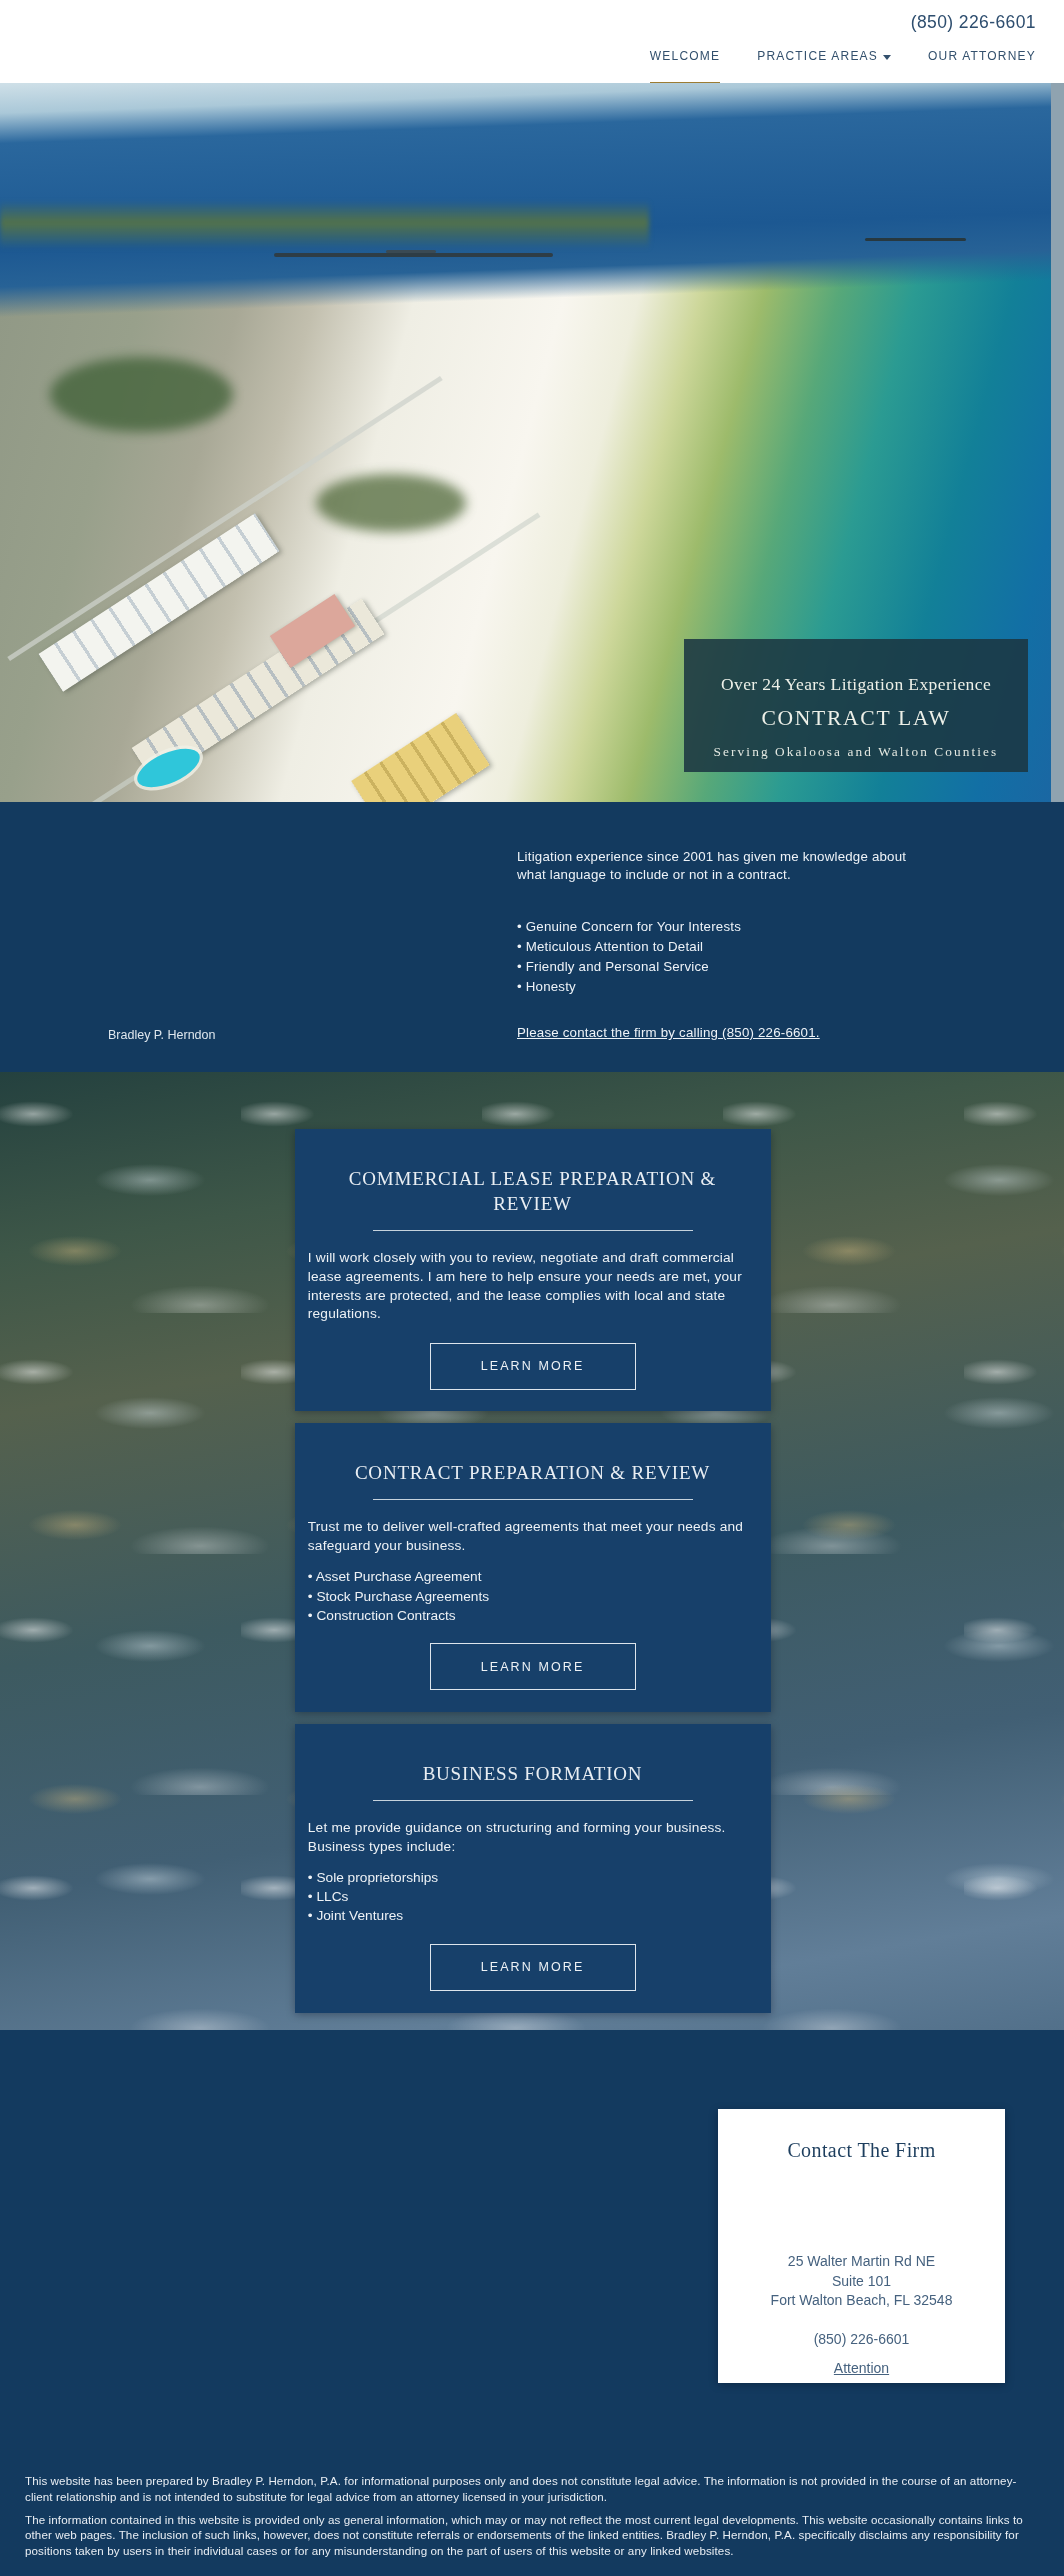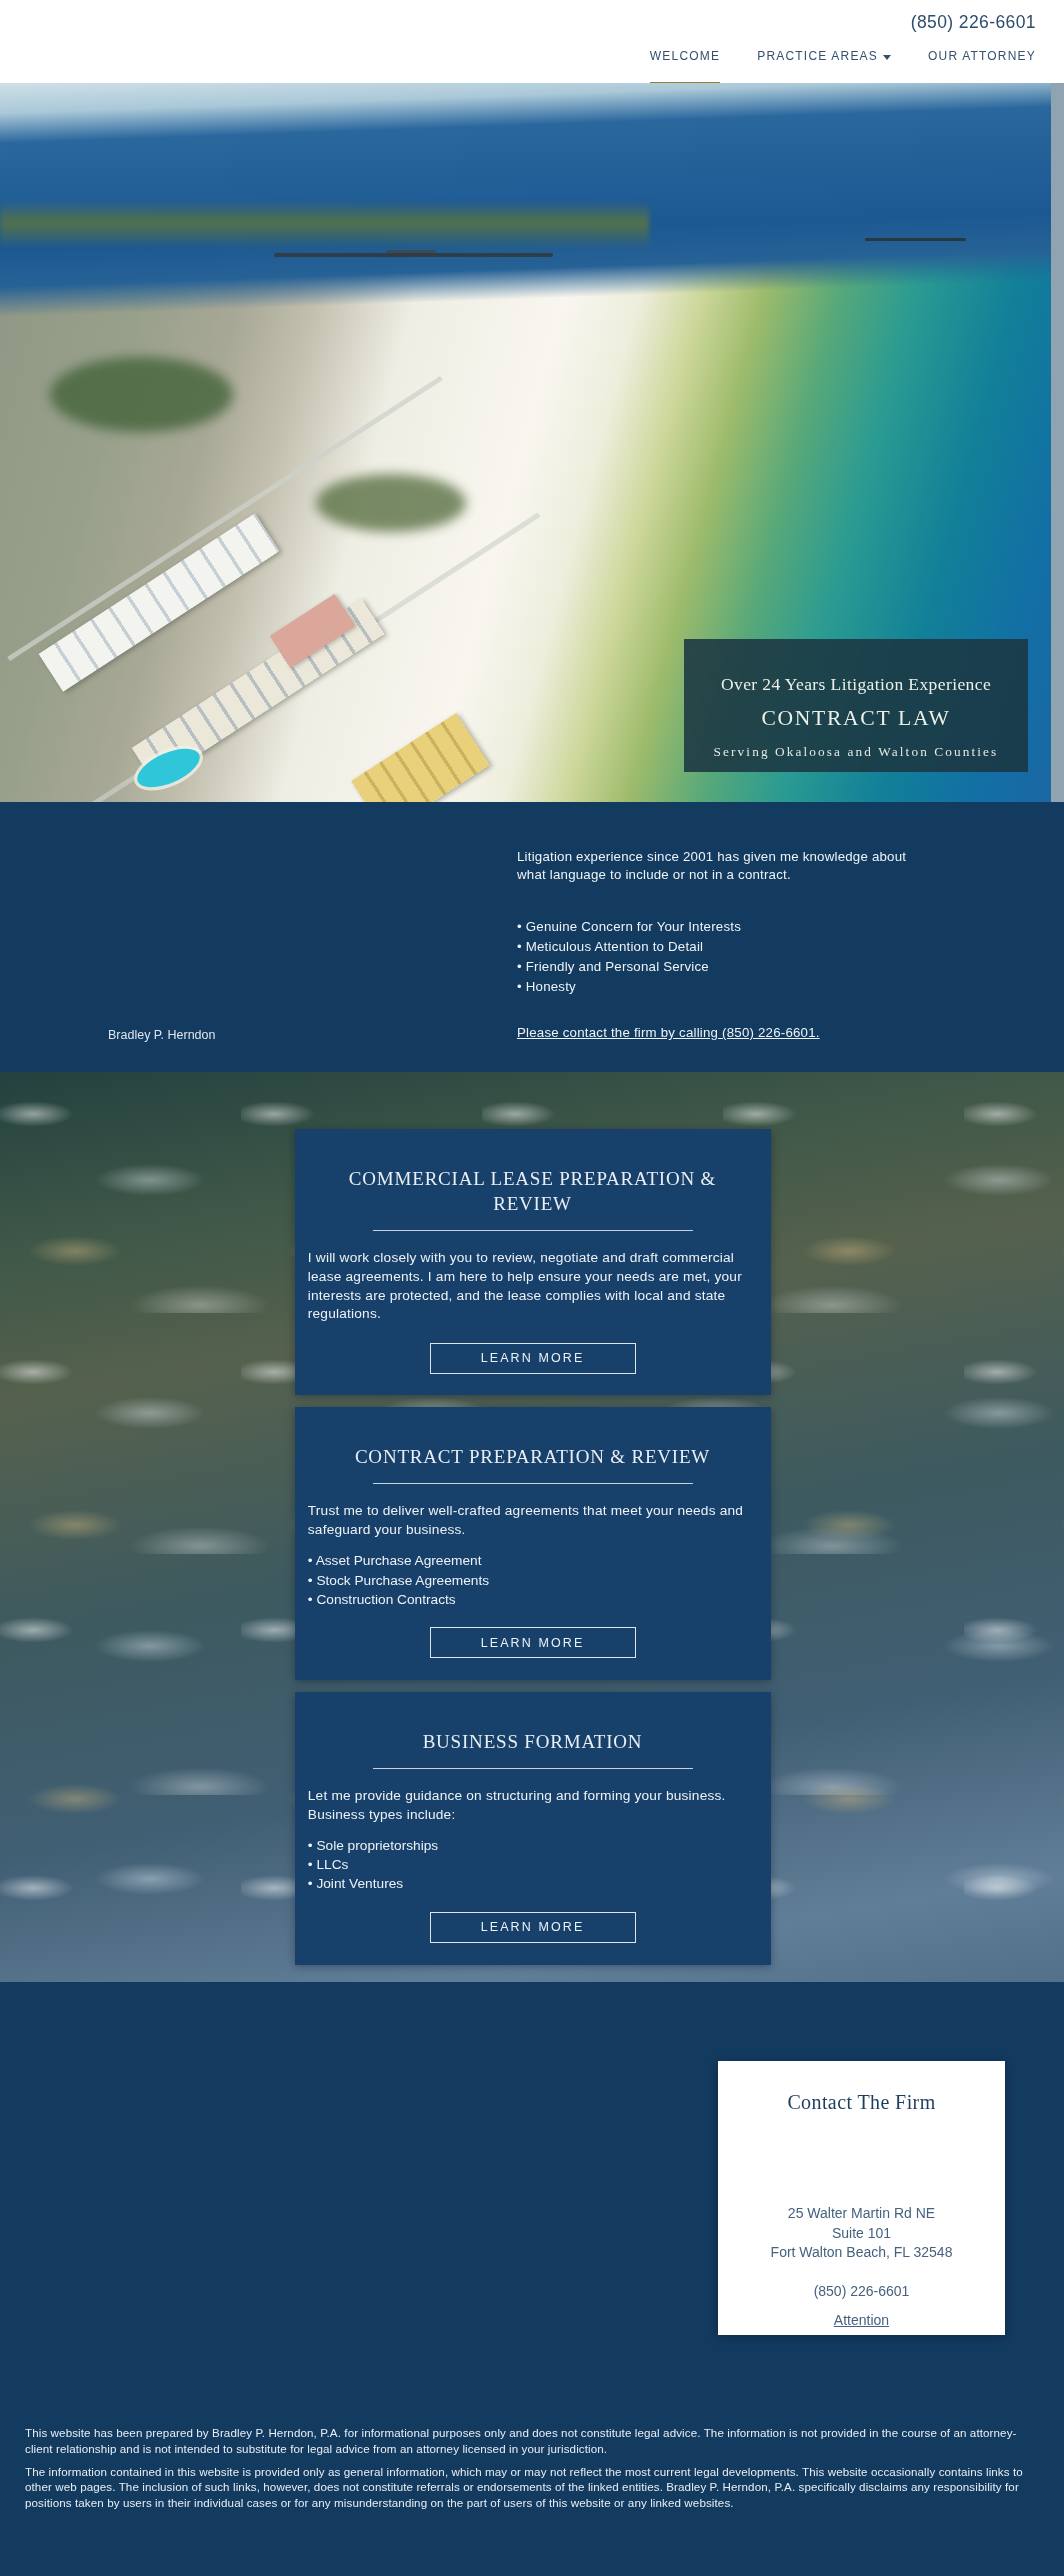--- a/index.html
+++ b/index.html
@@ -72,21 +72,21 @@
       linear-gradient(170deg, #24413f 0%, #3e5748 16%, #55614d 30%, #3d5a60 52%, #415f74 72%, #617e98 90%, #52708a 100%);
     background-size:241px 258px, 283px 233px, 258px 274px, 316px 241px, 216px 200px, 100% 100%;
     background-repeat:repeat, repeat, repeat, repeat, repeat, no-repeat; }
   .practice-card { width:476px; margin:0 auto 11.6px auto; background:#17406a; padding:38px 13.3px 15px 13.3px; color:#eef2f6;
     box-shadow:0 1.7px 8.3px rgba(0,10,25,.35); }
   .practice-card:last-child { margin-bottom:0; }
   .card-title { font-size:19px; font-weight:normal; letter-spacing:0.8px; text-align:center; line-height:1.3; color:#e9eef3; }
   .card-divider { width:320px; height:0.8px; background:#c6d3dd; margin:13.3px auto 0 auto; }
   .card-body { margin-top:18.3px; font-size:13.7px; line-height:1.38; letter-spacing:0.2px; }
   .card-bullets { list-style:none; margin-top:11.6px; font-size:13.7px; line-height:1.4; }
-  .learn-more-btn { display:flex; align-items:center; justify-content:center; width:206px; height:31px; margin:18.3px auto 6.7px auto;
+  .learn-more-btn { display:flex; align-items:center; justify-content:center; width:206px; height:47px; margin:18.3px auto 6.7px auto;
     border:1.7px solid #dde5ec; background:transparent; color:#eef2f6; font-size:12.5px; letter-spacing:2.1px; cursor:pointer;
     font-family:"Liberation Sans","DejaVu Sans",sans-serif; }
 
   
   .contact-section { position:relative; height:698px; background:#133a5f; color:#e9eef4; }
   .contact-card { position:absolute; top:72px; right:60px; width:287px; height:274px; background:#ffffff; text-align:center;
     padding:30px 16.6px 23px 16.6px; box-shadow:0 1.7px 8.3px rgba(0,10,25,.35);margin-top:7px; }
   .contact-title { font-size:20px; font-weight:normal; letter-spacing:0.4px; color:#1d3e5e; }
   .contact-spacer { height:90px; }
   .contact-address { font-size:14px; line-height:1.4; color:#46627f; }

